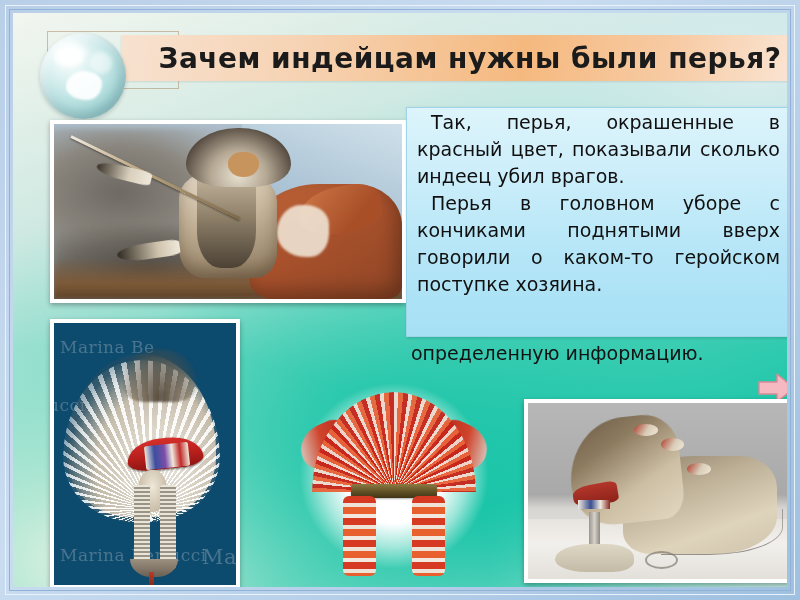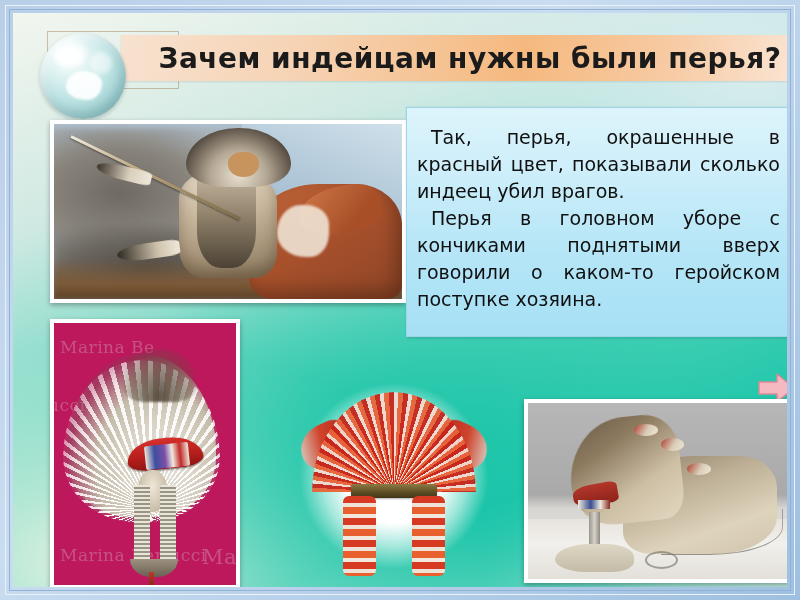--- a/index.html
+++ b/index.html
@@ -149,21 +149,21 @@
 
   
   .info-box {
     position: absolute;
     left: 393px; top: 94px;
     width: 387px; height: 230px;
     background: linear-gradient(180deg,#ddf4fb 0%, #cdeefa 28%, #b6e6f7 62%, #a6e0f5 100%);
     border: 1px solid #9dd4e8;
     box-shadow: 1px 1px 3px rgba(0,0,0,0.18);
     box-sizing: border-box;
-    padding: 16px 12px 6px 10px;
+    padding: 1px 12px 6px 10px;
   }
   .info-box p {
     margin: 0;
     font-family: "DejaVu Sans", sans-serif;
     font-size: 19px;
     line-height: 27px;
     color: #101010;
     text-align: justify;
     text-indent: 14px;
   }
@@ -273,21 +273,21 @@
   .w-far-riders {
     position: absolute; right: 1%; bottom: 6%; width: 22%; height: 30%;
     background: radial-gradient(ellipse at 50% 60%, #8c7455 0%, #6d5940 55%, rgba(90,74,54,0) 90%);
     filter: blur(1.6px);
   }
 
   
   #photo-white-bonnet { left: 37px; top: 306px; width: 182px; height: 262px; }
   .white-bonnet-scene {
     position: relative; width: 100%; height: 100%;
-    background: #be185d;
+    background: #0c4a6e;
     overflow: hidden;
   }
   .wm {
     position: absolute;
     font-family: "DejaVu Serif", serif;
     color: rgba(215,215,215,0.30);
     white-space: nowrap;
     letter-spacing: 0.5px;
   }
   .wm-1 { left: 6px;  top: 14px;  font-size: 17px; }
@@ -523,20 +523,24 @@
         <div class="w-rider-body"></div>
         <div class="w-bonnet-trail"></div>
         <div class="w-bonnet"></div>
         <div class="w-face"></div>
         <div class="w-spear"></div>
         <div class="w-feather-a"></div>
         <div class="w-feather-b"></div>
       </div>
     </div>
 
+    <div class="body-text-under">
+      <div class="hidden-line">уборе носит именно</div>
+      <div>определенную информацию.</div>
+    </div>
 
     <div class="info-box">
       <p>Так, перья, окрашенные в красный цвет, показывали сколько индеец убил врагов.</p>
       <p class="no-indent">Перья в головном уборе с кончиками поднятыми вверх говорили о каком-то геройском поступке хозяина.</p>
     </div>
 
     <div class="photo" id="photo-white-bonnet">
       <div class="white-bonnet-scene">
         <div class="wm wm-1">Marina Be</div>
         <div class="wm wm-2">lucci</div>

